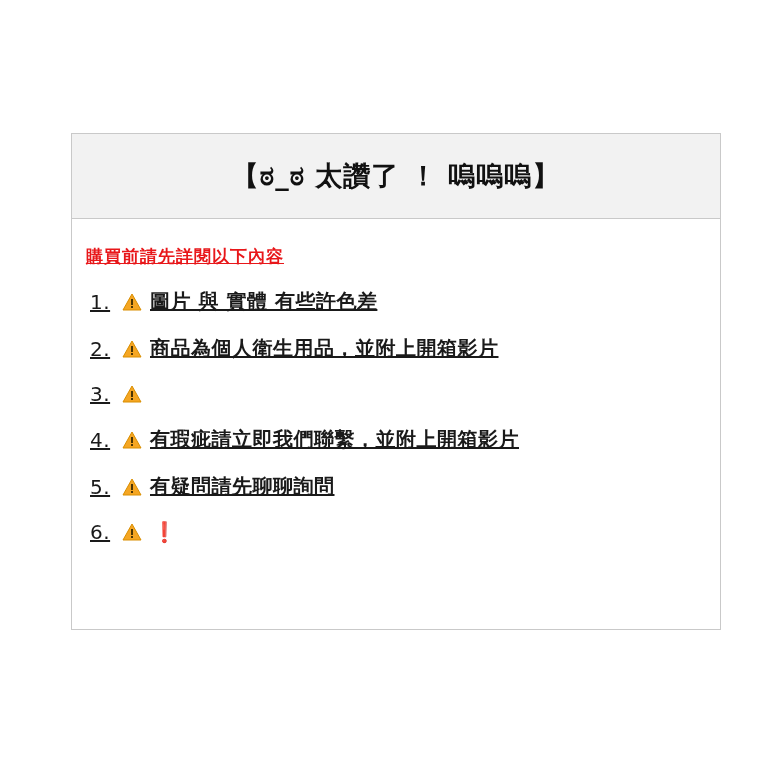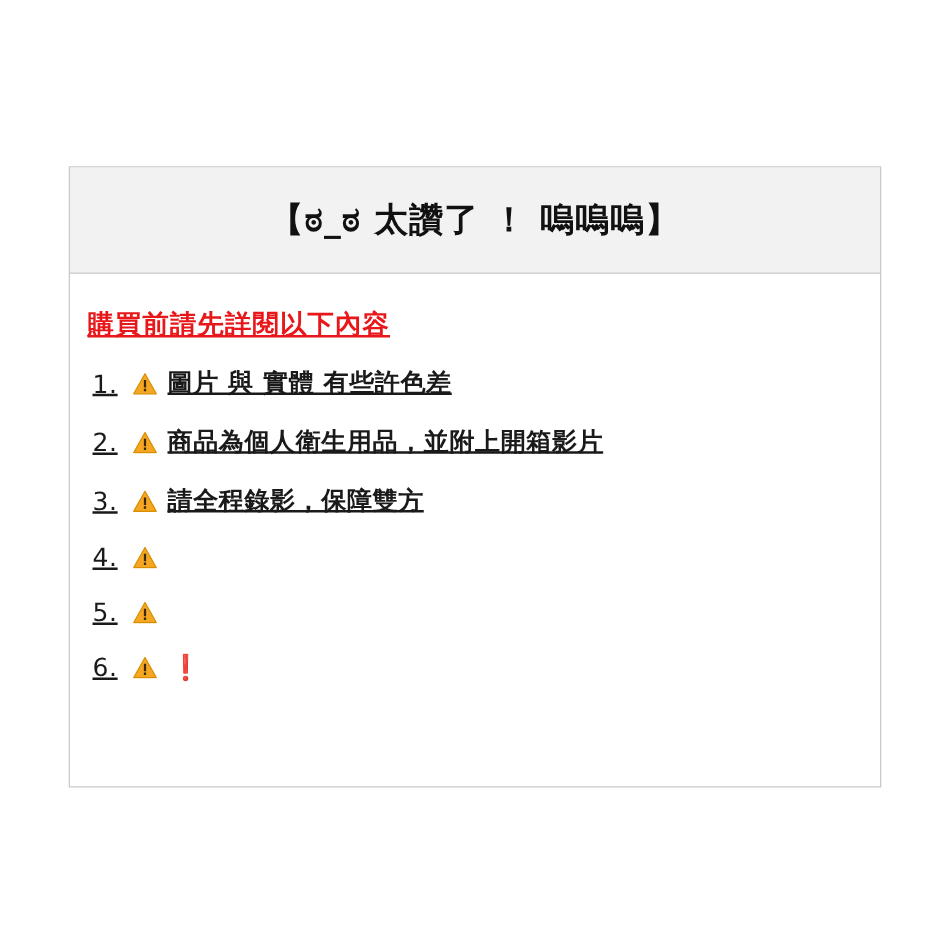--- a/index.html
+++ b/index.html
@@ -14,21 +14,21 @@
     overflow: hidden;
   }
   #page {
     position: relative;
     width: 759px;
     height: 759px;
     background: #ffffff;
   }
   .card {
     position: absolute;
-    left: 55px;
+    left: 71px;
     top: 133px;
     width: 650px;
     height: 497px;
     border: 1px solid #c9c9c9;
     background: #ffffff;
     box-sizing: border-box;
   }
   .card-header {
     height: 85px;
     border-bottom: 1px solid #c9c9c9;
@@ -44,21 +44,21 @@
     color: #111111;
     letter-spacing: 1px;
     white-space: nowrap;
   }
   .card-body {
     padding: 26px 0 0 0;
     box-sizing: border-box;
   }
   .notice-heading {
     color: #e8171a;
-    font-size: 21px;
+    font-size: 17px;
     font-weight: bold;
     text-decoration: underline;
     margin: 0 0 10px 10px;
     padding-left: 4px;
     display: inline-block;
     letter-spacing: 1px;
   }
   .rules {
     list-style: none;
     margin: 0;
@@ -142,43 +142,44 @@
 
         <li class="rule">
           <span class="rule-num">3.</span>
           <span class="warn-icon">
             <svg width="20" height="18" viewBox="0 0 20 18">
               <path d="M10 1 L19 17 L1 17 Z" fill="#f5a623" stroke="#d98e00" stroke-width="1" stroke-linejoin="round"></path>
               <rect x="9.1" y="6" width="1.8" height="6" fill="#3a2a00"></rect>
               <rect x="9.1" y="13" width="1.8" height="2" fill="#3a2a00"></rect>
             </svg>
           </span>
-          <span class="rule-text">請全程錄影，保障雙方</span>
         </li>
 
         <li class="rule">
           <span class="rule-num">4.</span>
           <span class="warn-icon">
             <svg width="20" height="18" viewBox="0 0 20 18">
               <path d="M10 1 L19 17 L1 17 Z" fill="#f5a623" stroke="#d98e00" stroke-width="1" stroke-linejoin="round"></path>
               <rect x="9.1" y="6" width="1.8" height="6" fill="#3a2a00"></rect>
               <rect x="9.1" y="13" width="1.8" height="2" fill="#3a2a00"></rect>
             </svg>
           </span>
+          <span class="rule-text">有瑕疵請立即我們聯繫，並附上開箱影片</span>
         </li>
 
         <li class="rule">
           <span class="rule-num">5.</span>
           <span class="warn-icon">
             <svg width="20" height="18" viewBox="0 0 20 18">
               <path d="M10 1 L19 17 L1 17 Z" fill="#f5a623" stroke="#d98e00" stroke-width="1" stroke-linejoin="round"></path>
               <rect x="9.1" y="6" width="1.8" height="6" fill="#3a2a00"></rect>
               <rect x="9.1" y="13" width="1.8" height="2" fill="#3a2a00"></rect>
             </svg>
           </span>
+          <span class="rule-text">有疑問請先聊聊詢問</span>
         </li>
 
         <li class="rule">
           <span class="rule-num">6.</span>
           <span class="warn-icon">
             <svg width="20" height="18" viewBox="0 0 20 18">
               <path d="M10 1 L19 17 L1 17 Z" fill="#f5a623" stroke="#d98e00" stroke-width="1" stroke-linejoin="round"></path>
               <rect x="9.1" y="6" width="1.8" height="6" fill="#3a2a00"></rect>
               <rect x="9.1" y="13" width="1.8" height="2" fill="#3a2a00"></rect>
             </svg>

